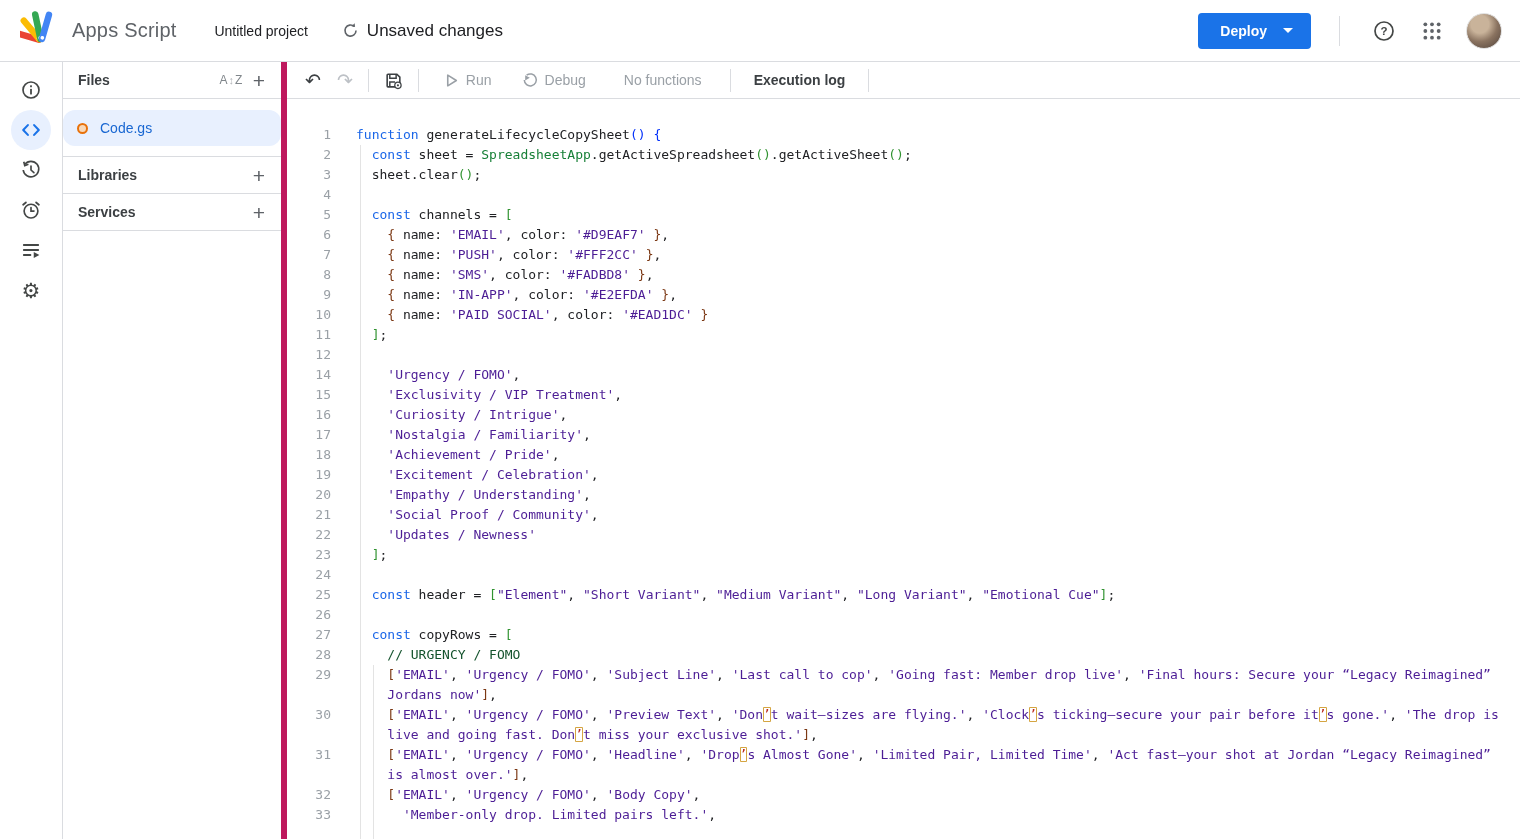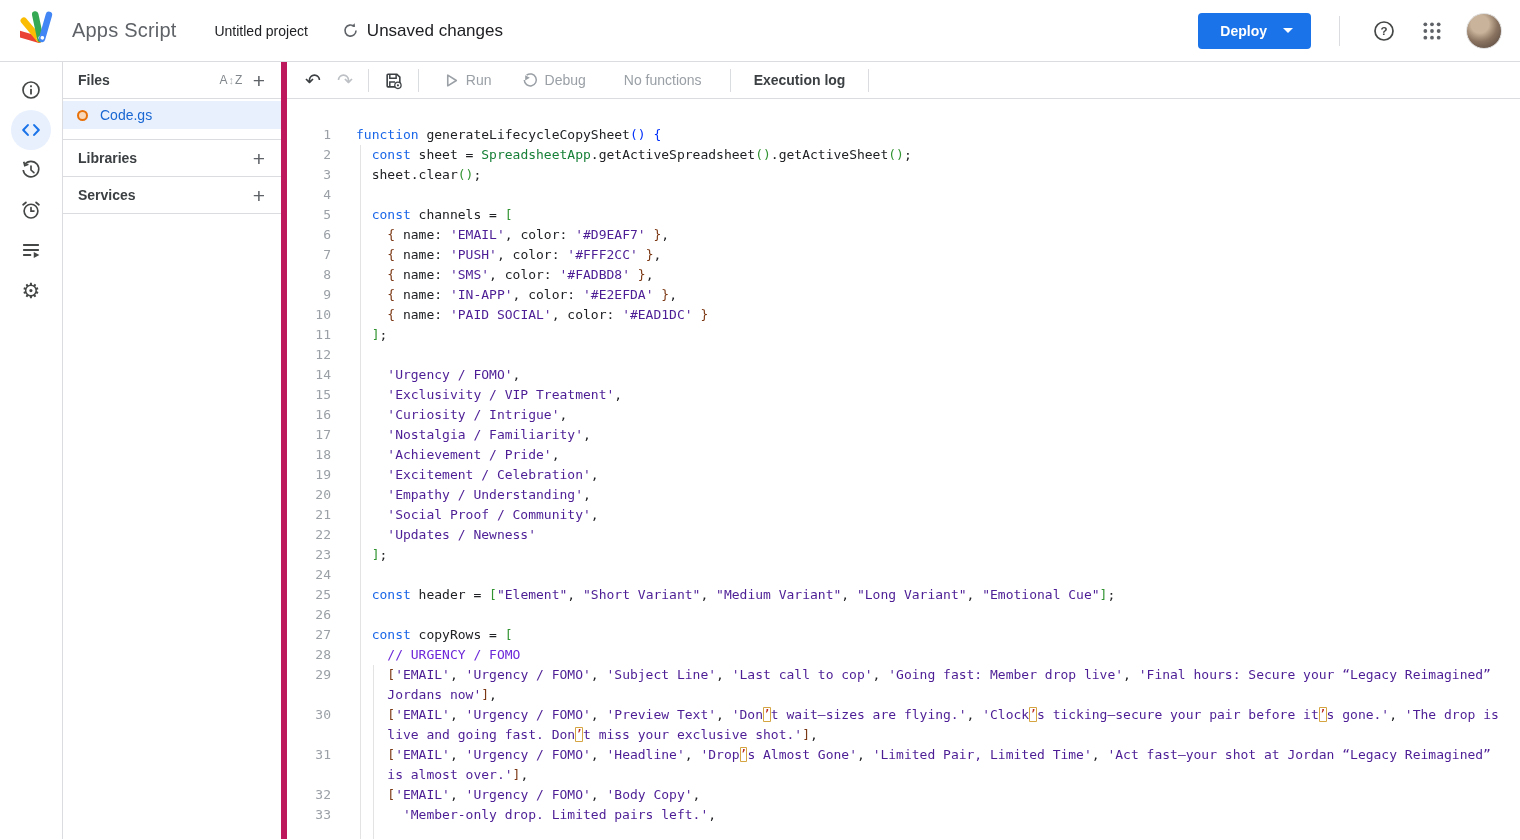--- a/index.html
+++ b/index.html
@@ -29,21 +29,21 @@
   .rail-btn.sel { background:#e8f0fe; color:#1a73e8; }
   .gear-glyph { font-size:21px; color:#444746; line-height:1; }
 
   .files-col { width:224px; border-right:6px solid #be185d; background:#fff; display:flex; flex-direction:column; }
   .panel-strip { height:37px; border-bottom:1px solid #dadce0; display:flex; align-items:center; padding:0 8px 0 15px; flex:0 0 auto; }
   .strip-label { font-size:14px; font-weight:700; color:#3c4043; flex:1; }
   .mini-btn { border:none; background:none; cursor:pointer; color:#5f6368; display:flex; align-items:center; justify-content:center; width:28px; height:28px; border-radius:50%; }
   .plus-glyph { font-size:21px; font-weight:400; color:#5f6368; line-height:1; }
   .az { font-size:12px; color:#80868b; letter-spacing:0; display:flex; align-items:center; }
   .az .ud { font-size:11px; margin:0 1px; color:#b3b6ba; }
-  .file-row { margin-top:2px; height:28px; background:#e8f0fe; display:flex; align-items:center; padding-left:14px; cursor:pointer; }
+  .file-row { margin-top:11px; height:36px; background:#e8f0fe; display:flex; align-items:center; padding-left:14px; cursor:pointer;border-radius:12px; }
   .unsaved-dot { width:11px; height:11px; border-radius:50%; border:2px solid #e8710a; background:#f8d8b8; margin-right:12px; flex:0 0 auto; }
   .file-name { font-size:14px; color:#1967d2; }
   .list-div { height:1px; background:#dadce0; margin-top:10px; }
   .section-row { height:37px; border-bottom:1px solid #dadce0; display:flex; align-items:center; padding:0 8px 0 15px; }
   .section-row .strip-label { font-weight:700; font-size:14px; }
 
   .editor-col { flex:1; display:flex; flex-direction:column; background:#fff; }
   .toolbar { height:37px; border-bottom:1px solid #dadce0; display:flex; align-items:center; padding-left:10px; flex:0 0 auto; }
   .tb-btn { border:none; background:none; cursor:pointer; display:flex; align-items:center; height:28px; padding:0 8px; border-radius:4px; font-family:inherit; }
   .glyph-undo { font-size:19px; color:#3c4043; line-height:1; }
@@ -57,21 +57,21 @@
   
   .code-area { position:relative; flex:1; overflow:hidden; padding-top:26px; cursor:text; }
   .code-row { display:flex; min-height:20px; }
   .gutter { width:69px; flex:0 0 69px; text-align:right; padding-right:25px;
     font:13px/20px "DejaVu Sans Mono", monospace; color:#9aa0a6; user-select:none; }
   pre.code-text { font:13px/20px "DejaVu Sans Mono", monospace; white-space:pre; color:#202124; }
   .tk-pl  { color:#202124; }
   .tk-kw  { color:#1a66e8; }
   .tk-cls { color:#188038; }
   .tk-str { color:#4c1d95; }
-  .tk-cmt { color:#6d28d9; }
+  .tk-cmt { color:#14532d; }
   .tk-b1  { color:#0431fa; }
   .tk-b2  { color:#319331; }
   .tk-b3  { color:#7b3814; }
   .tk-uni { color:#b9261c; box-shadow:inset 0 0 0 1px #d5a542; border-radius:1px; }
   .indent-guide { position:absolute; width:1px; background:#e3e3e3; }
   .guide-1 { left:73px; top:46px; bottom:0; }
   .guide-2 { left:86px; top:566px; bottom:0; }
 </style>
 </head>
 <body>

